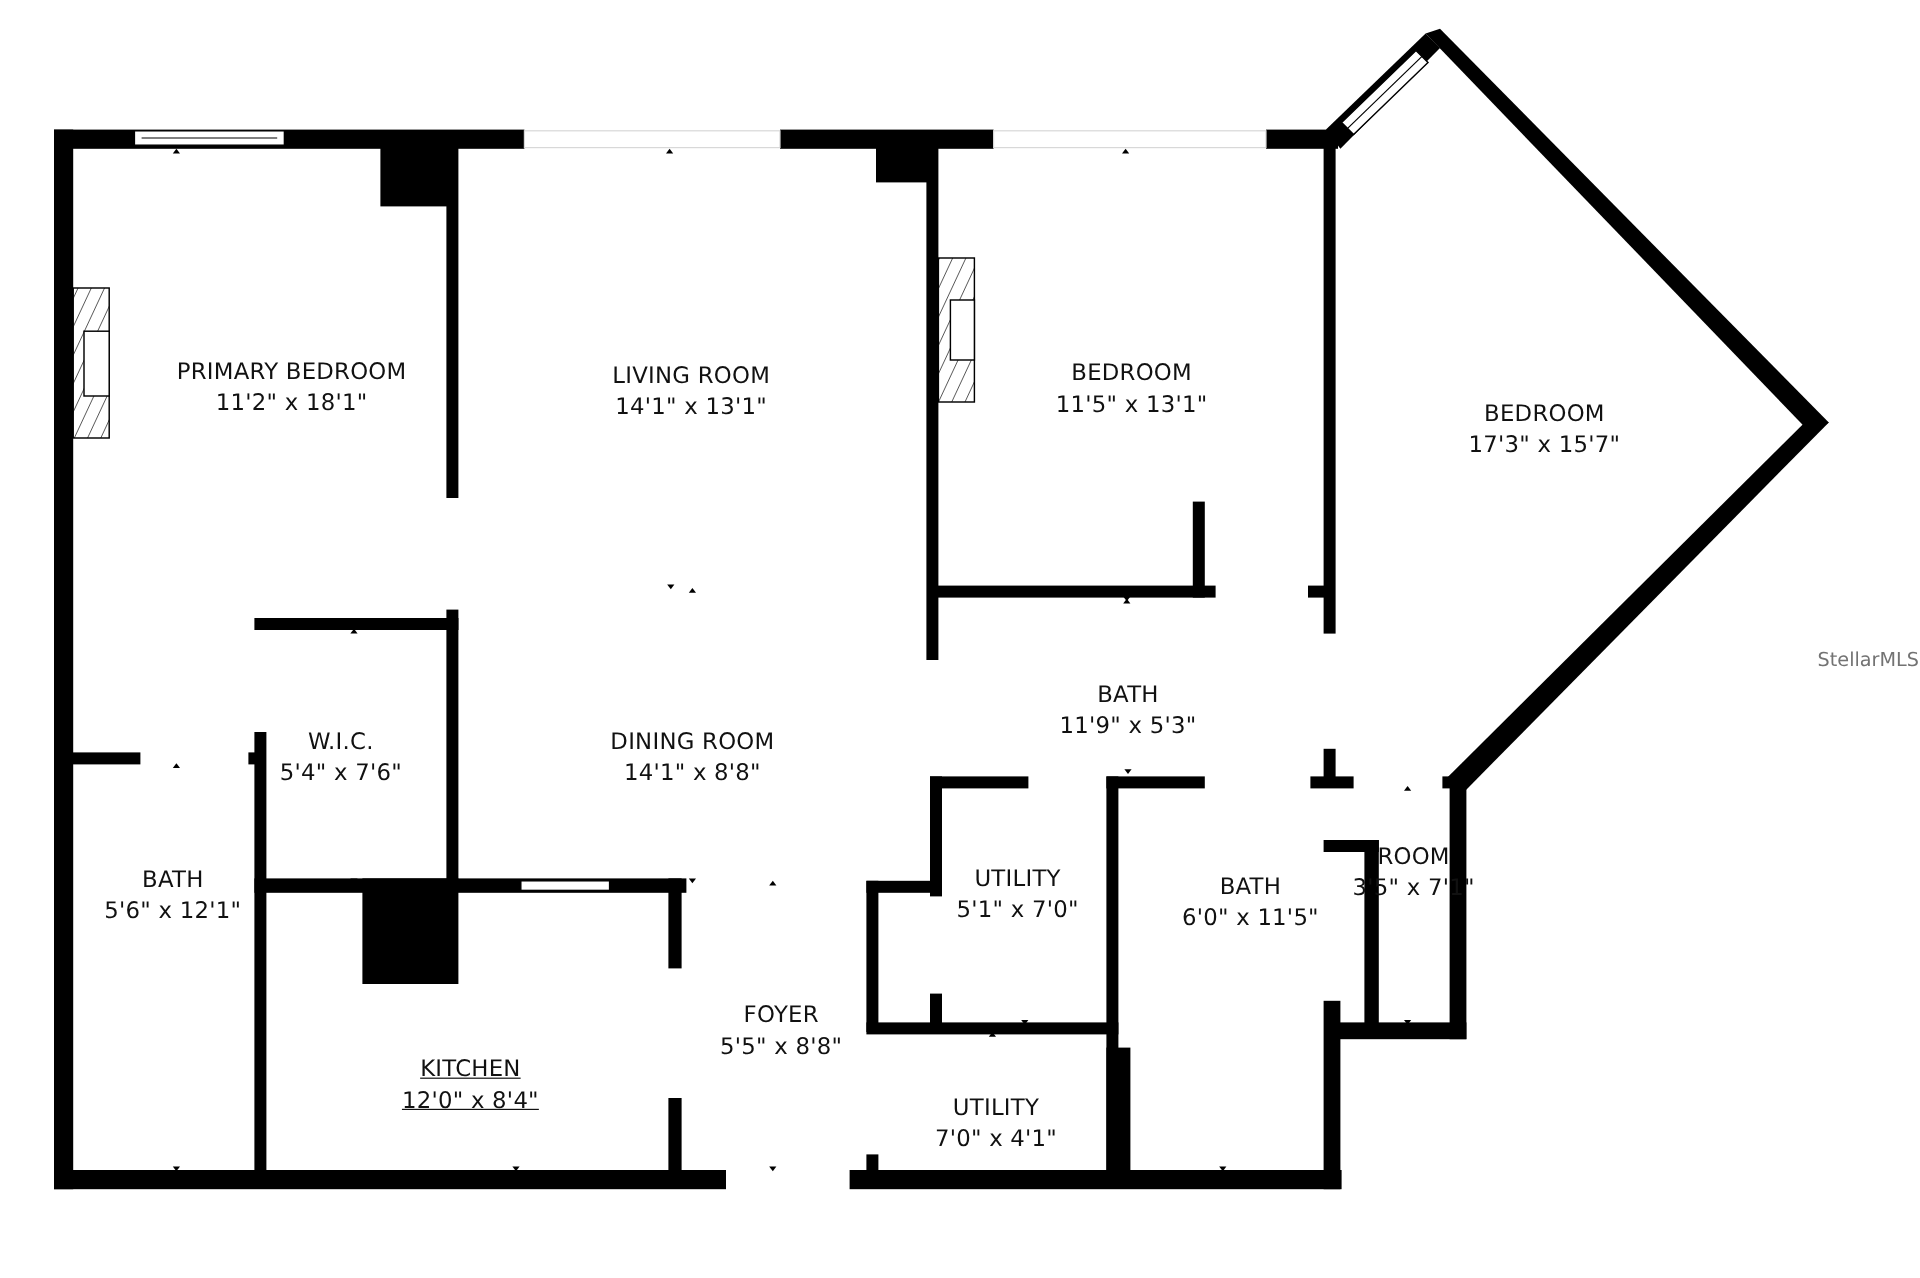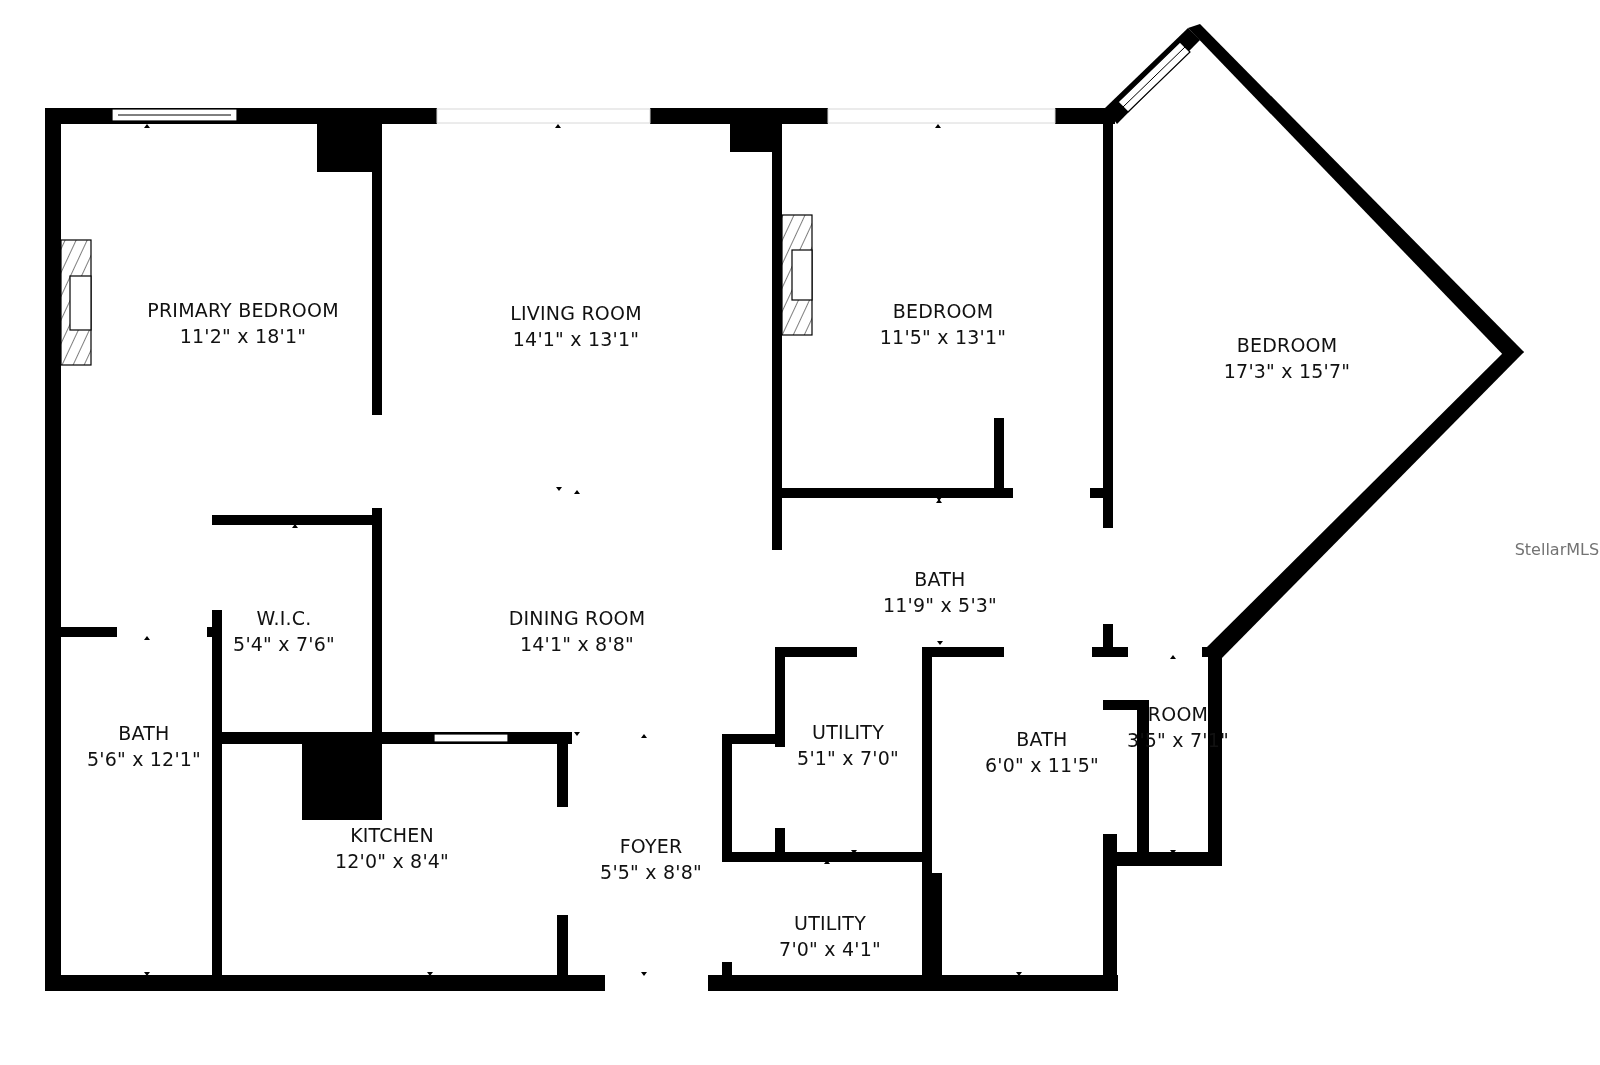--- a/index.html
+++ b/index.html
@@ -165,21 +165,21 @@
   <span class="dim">14'1" x 8'8"</span>
 </div>
 <div class="label" style="left:940px; top:566px;">
   <span>BATH</span>
   <span class="dim">11'9" x 5'3"</span>
 </div>
 <div class="label" style="left:144px; top:720px;">
   <span>BATH</span>
   <span class="dim">5'6" x 12'1"</span>
 </div>
-<div class="label" style="left:392px; top:822px;">
+<div class="label" style="left:392px; top:878px;text-decoration:underline;">
   <span>KITCHEN</span>
   <span class="dim">12'0" x 8'4"</span>
 </div>
 <div class="label" style="left:651px; top:833px;">
   <span>FOYER</span>
   <span class="dim">5'5" x 8'8"</span>
 </div>
 <div class="label" style="left:848px; top:719px;">
   <span>UTILITY</span>
   <span class="dim">5'1" x 7'0"</span>

